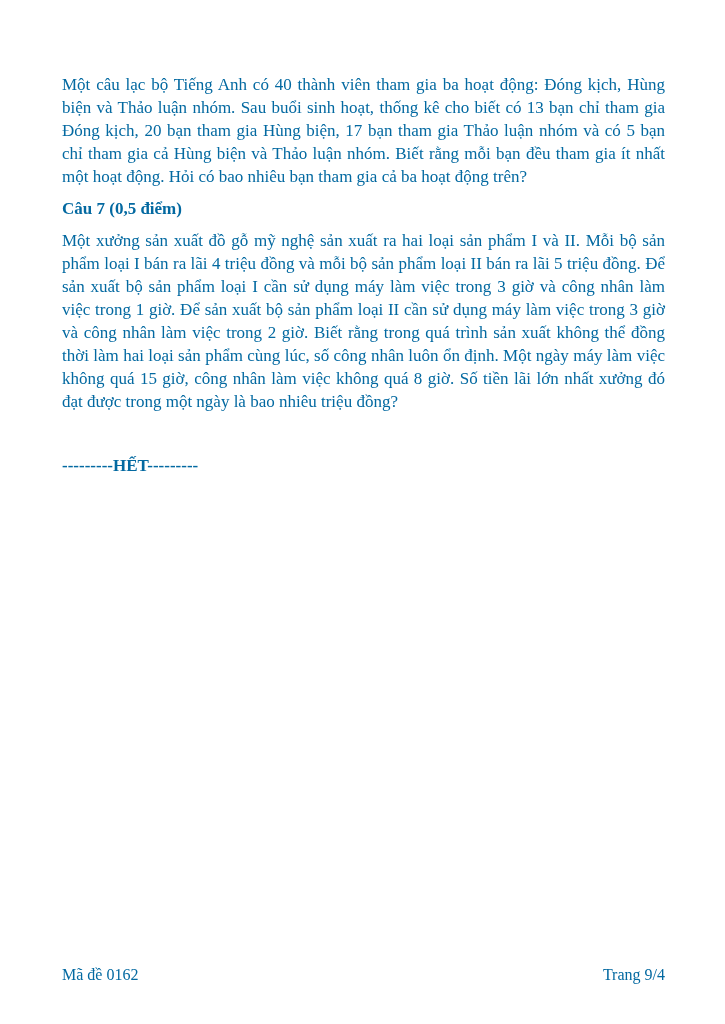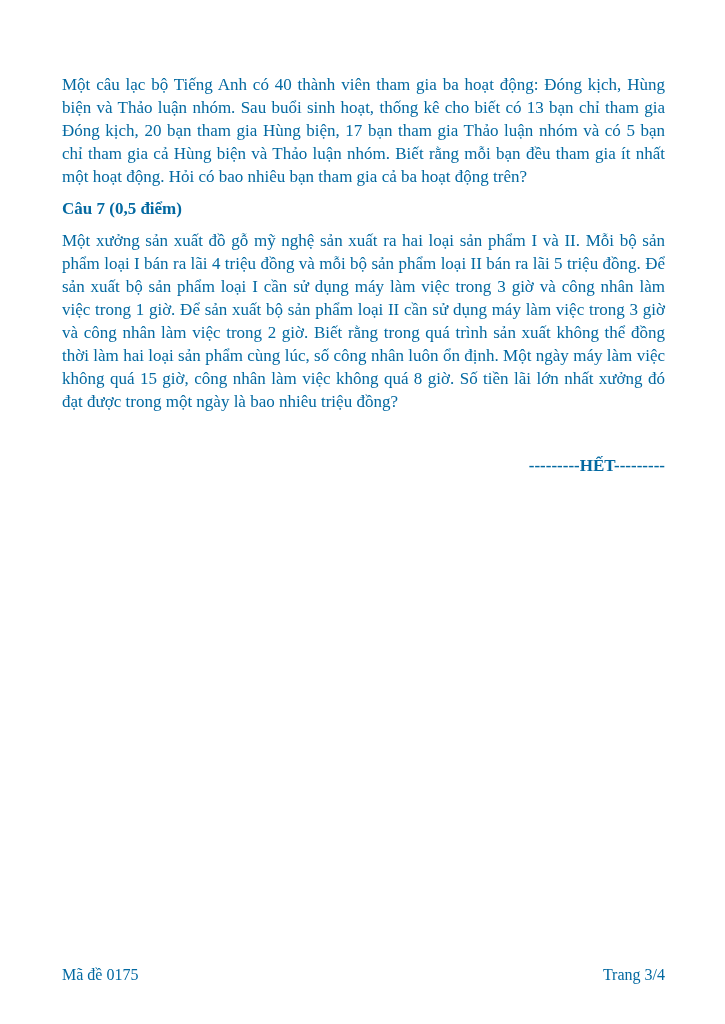--- a/index.html
+++ b/index.html
@@ -27,21 +27,21 @@
   }
   .para {
     text-align: justify;
     margin: 0 0 9px 0;
   }
   .heading {
     font-weight: bold;
     margin: 0 0 9px 0;
   }
   .end-marker {
-    text-align: right;
+    text-align: left;
     font-weight: bold;
     margin-top: 41px;
   }
   .footer {
     position: absolute;
     left: 62px;
     right: 60px;
     top: 957px;
     display: flex;
     justify-content: space-between;
@@ -53,16 +53,16 @@
 <body>
 
 <div class="page">
   <div class="content">
     <p class="para">Một câu lạc bộ Tiếng Anh có 40 thành viên tham gia ba hoạt động: Đóng kịch, Hùng biện và Thảo luận nhóm. Sau buổi sinh hoạt, thống kê cho biết có 13 bạn chỉ tham gia Đóng kịch, 20 bạn tham gia Hùng biện, 17 bạn tham gia Thảo luận nhóm và có 5 bạn chỉ tham gia cả Hùng biện và Thảo luận nhóm. Biết rằng mỗi bạn đều tham gia ít nhất một hoạt động. Hỏi có bao nhiêu bạn tham gia cả ba hoạt động trên?</p>
     <p class="heading">Câu 7 (0,5 điểm)</p>
     <p class="para">Một xưởng sản xuất đồ gỗ mỹ nghệ sản xuất ra hai loại sản phẩm I và II. Mỗi bộ sản phẩm loại I bán ra lãi 4 triệu đồng và mỗi bộ sản phẩm loại II bán ra lãi 5 triệu đồng. Để sản xuất bộ sản phẩm loại I cần sử dụng máy làm việc trong 3 giờ và công nhân làm việc trong 1 giờ. Để sản xuất bộ sản phẩm loại II cần sử dụng máy làm việc trong 3 giờ và công nhân làm việc trong 2 giờ. Biết rằng trong quá trình sản xuất không thể đồng thời làm hai loại sản phẩm cùng lúc, số công nhân luôn ổn định. Một ngày máy làm việc không quá 15 giờ, công nhân làm việc không quá 8 giờ. Số tiền lãi lớn nhất xưởng đó đạt được trong một ngày là bao nhiêu triệu đồng?</p>
     <div class="end-marker">---------HẾT---------</div>
   </div>
   <div class="footer">
-    <span>Mã đề 0175</span>
-    <span>Trang 3/4</span>
+    <span>Mã đề 0162</span>
+    <span>Trang 9/4</span>
   </div>
 </div>
 
 </body></html>

